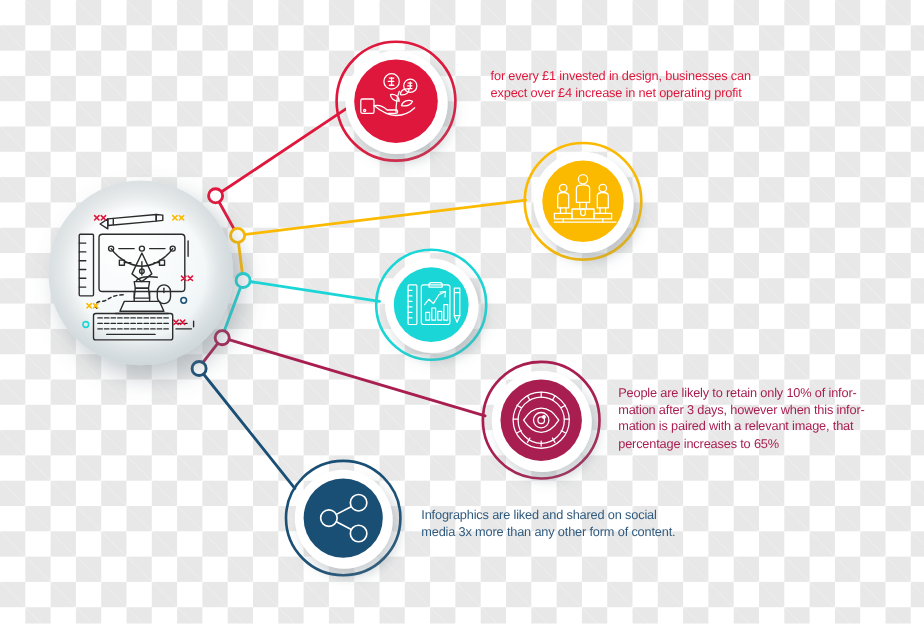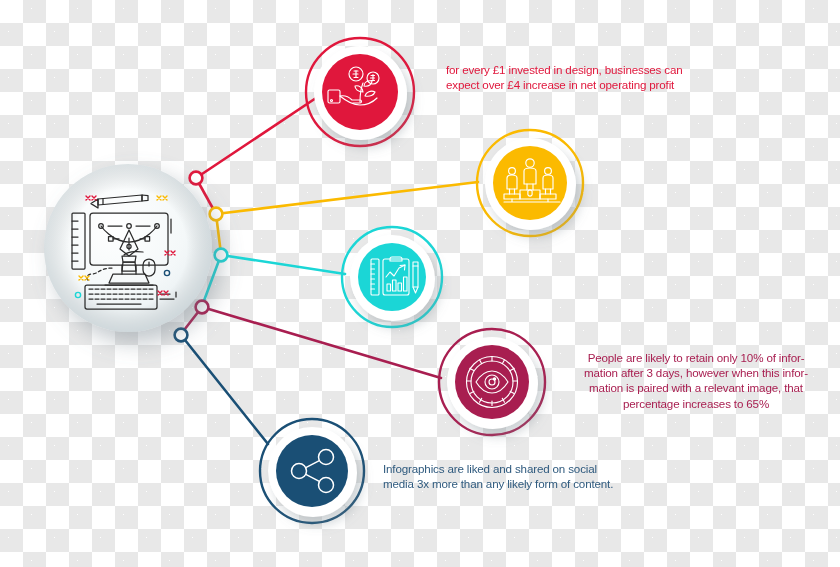--- a/index.html
+++ b/index.html
@@ -285,21 +285,21 @@
         <path d="M305.8,474.4 l13.5,7"></path>
       </g>
     </g>
   </svg>
 
   <div class="cap-text" style="left:426px; top:62px; width:276px; color:#E0173C;margin-left:20px;">for every £1 invested in design, businesses can
 expect over £4 increase in net operating profit</div>
 
 
 
-  <div class="cap-text" style="left:562px; top:350px; width:268px; color:#A81E50;text-align:center;">People are likely to retain only 10% of infor-
+  <div class="cap-text" style="left:562px; top:350px; width:268px; color:#A81E50;">People are likely to retain only 10% of infor-
 mation after 3 days, however when this infor-
 mation is paired with a relevant image, that
 percentage increases to 65%</div>
 
   <div class="cap-text" style="left:383px; top:461px; width:270px; color:#2F5A7E;">Infographics are liked and shared on social
-media 3x more than any likely form of content.</div>
+media 3x more than any other form of content.</div>
 
 </div>
 
 </body></html>

